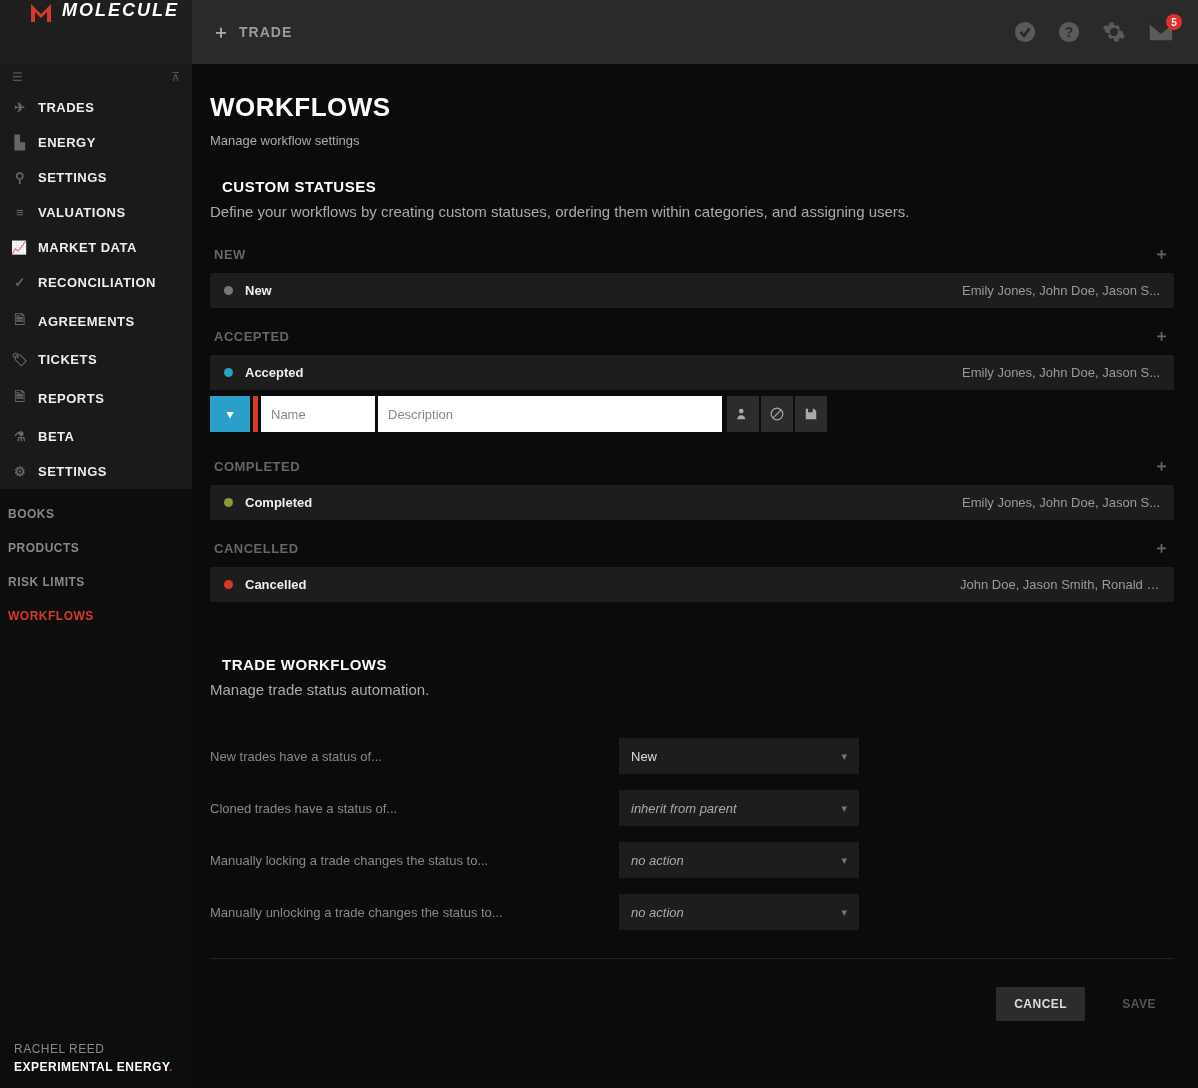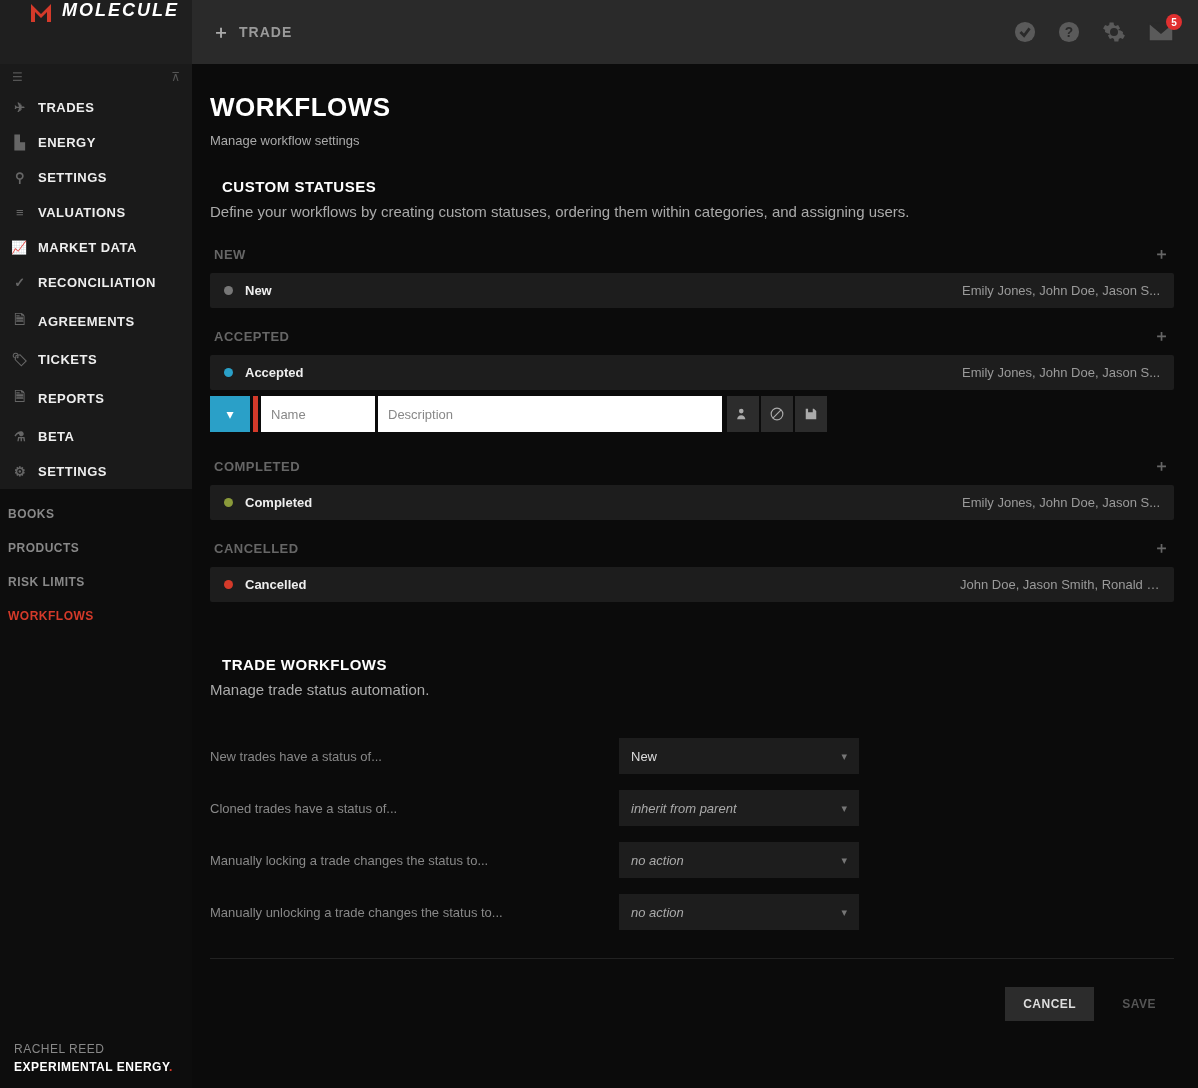--- a/index.html
+++ b/index.html
@@ -213,21 +213,21 @@
   justify-content: space-between;
   width: 240px;
   font-size: 13px;
   cursor: pointer;
 }
 .select .caret { color: #777; font-size: 11px; }
 .select.italic span:first-child { font-style: italic; color: #aaa; }
 
 .actions {
   display: flex;
-  gap: 10px;
+  gap: 19px;
   justify-content: flex-end;
   margin-top: 28px;
   padding-bottom: 20px;
 }
 .btn {
   padding: 10px 18px;
   font-weight: 700;
   font-size: 12px;
   letter-spacing: .5px;
   cursor: pointer;

